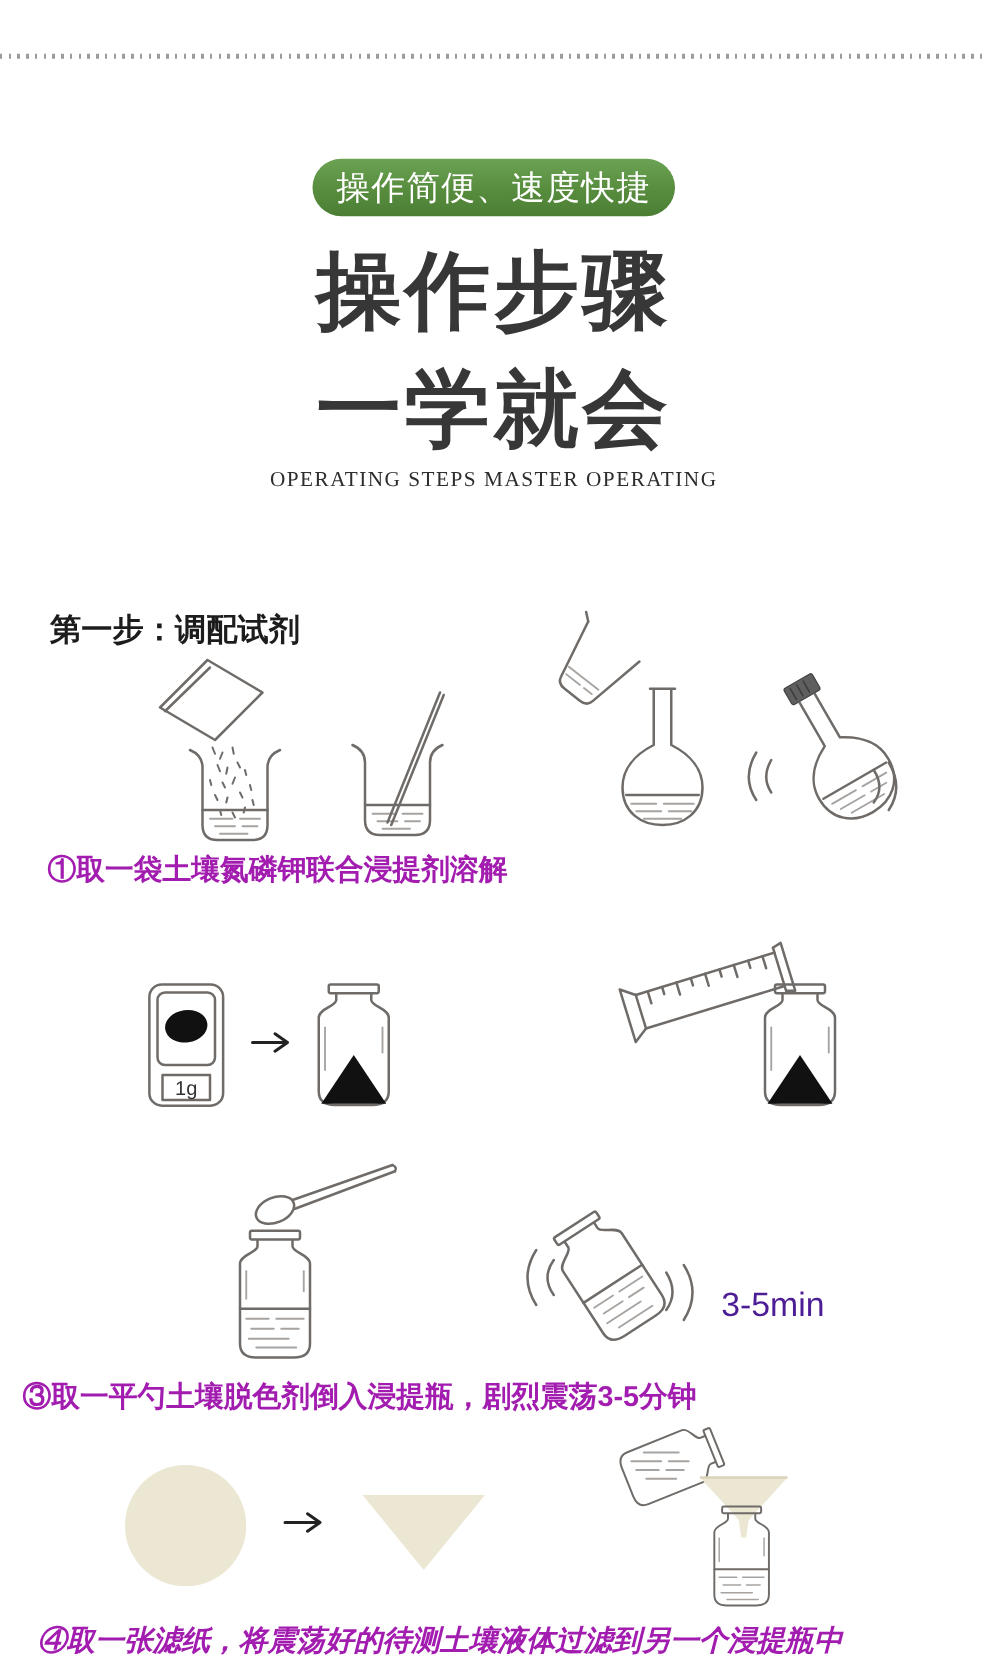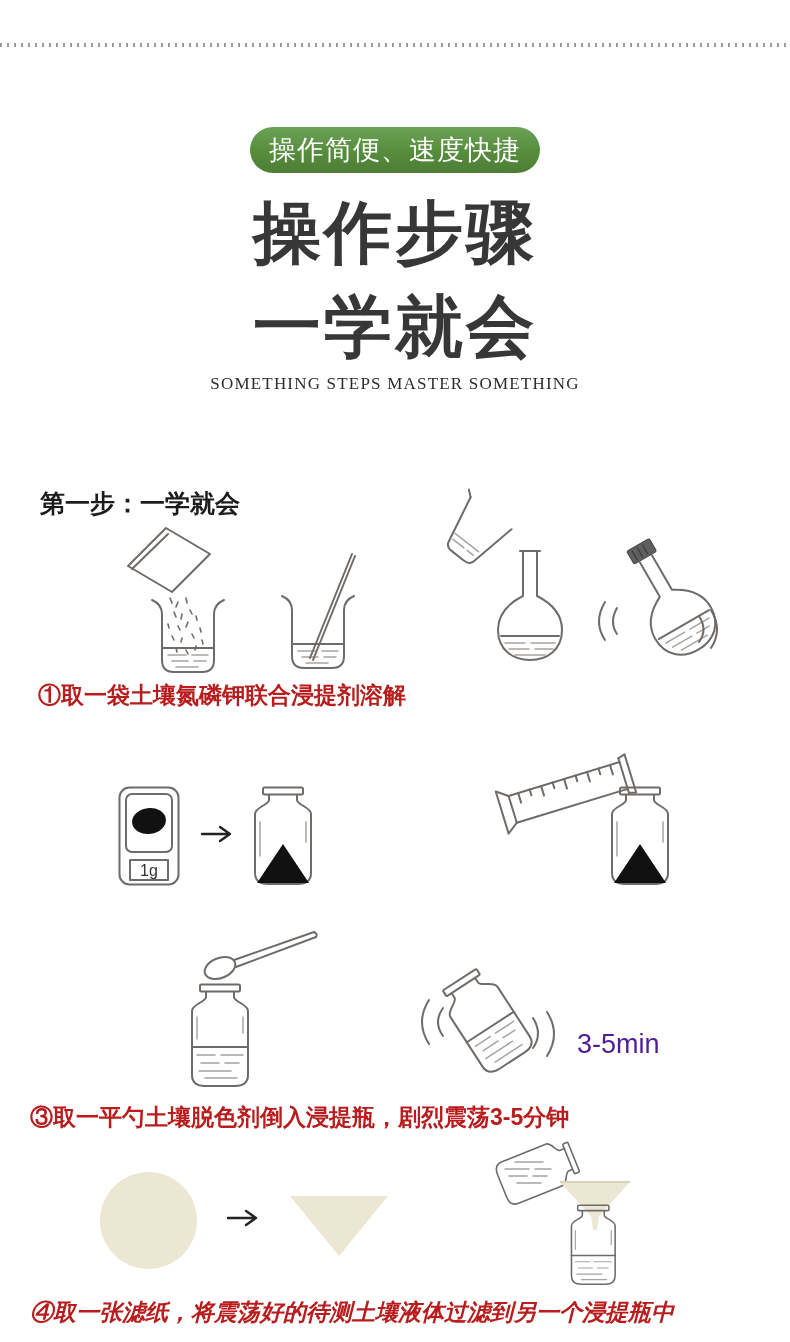--- a/index.html
+++ b/index.html
@@ -15,25 +15,25 @@
   .title{position:absolute;top:186px;left:0;width:790px;margin:0;text-align:center;
         font-family:"Liberation Serif","DejaVu Serif",serif;font-weight:700;
         font-size:68px;line-height:94px;color:#373737;letter-spacing:3px;}
   .title span{display:block;}
   .subtitle{position:absolute;top:374px;left:0;width:790px;text-align:center;
         font-family:"Liberation Serif","DejaVu Serif",serif;font-size:17px;
         letter-spacing:1.2px;color:#2d2d2d;}
   .sec-heading{position:absolute;font-weight:700;font-size:25px;color:#1c1c1c;white-space:nowrap;}
   .h-step1{left:40px;top:487px;}
   .h-step2{left:40px;top:741px;}
-  .cap{position:absolute;font-weight:700;font-size:23px;color:#b91c1c;white-space:nowrap;}
+  .cap{position:absolute;font-weight:700;font-size:23px;color:#a21caf;white-space:nowrap;}
   .cap-1a{left:38px;top:680px;}
   .cap-1b{left:474px;top:680px;}
   .cap-2a{left:30px;top:893px;font-size:22px;}
-  .cap-2b{left:30px;top:1102px;}
+  .cap-2b{left:18px;top:1102px;}
   .cap-2c{left:30px;top:1297px;font-style:italic;}
   .time-label{position:absolute;left:577px;top:1029px;font-weight:400;font-size:27px;color:#4c1d95;}
   svg{position:absolute;overflow:visible;}
   .art{stroke:#6f6b68;fill:none;stroke-width:2;stroke-linecap:round;stroke-linejoin:round;}
   .art-thin{stroke:#a7a3a0;fill:none;stroke-width:1.5;stroke-linecap:round;}
   .speck{stroke:#6f6b68;fill:none;stroke-width:1.6;stroke-linecap:round;}
   .ink{fill:#111;stroke:none;}
   .cap-dark{fill:#5f5f5f;stroke:#444;stroke-width:1;}
   .beige{fill:#ebe7d2;stroke:none;}
   .filter-circle{position:absolute;left:100px;top:1172px;width:97px;height:97px;
@@ -50,23 +50,23 @@
 
   <div class="badge">
     <span>操作简便、速度快捷</span>
   </div>
 
   <h1 class="title">
     <span>操作步骤</span>
     <span>一学就会</span>
   </h1>
 
-  <div class="subtitle">SOMETHING STEPS MASTER SOMETHING</div>
-
-  <div class="sec-heading h-step1">第一步：一学就会</div>
+  <div class="subtitle">OPERATING STEPS MASTER OPERATING</div>
+
+  <div class="sec-heading h-step1">第一步：调配试剂</div>
 
   <svg style="left:112px;top:524px" width="130" height="152" viewBox="0 0 130 152">
     <path class="art" d="M16,42 L54,4 L98,30 L60,68 Z"></path>
     <path class="art" d="M20,45 L56,10"></path>
     <g class="speck">
       <path d="M58,74 l2,5"></path>
         <path d="M66,78 l-2,5"></path>
         <path d="M74,74 l1,5"></path>
       <path d="M62,88 l2,5"></path>
         <path d="M70,90 l-1,5"></path>

